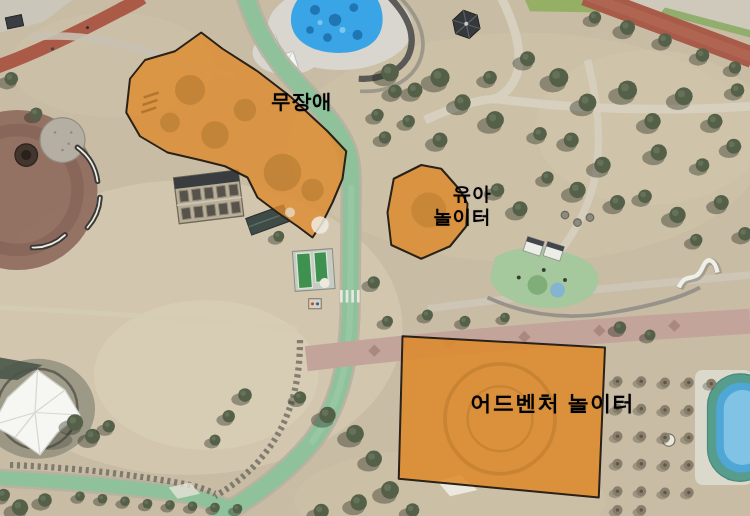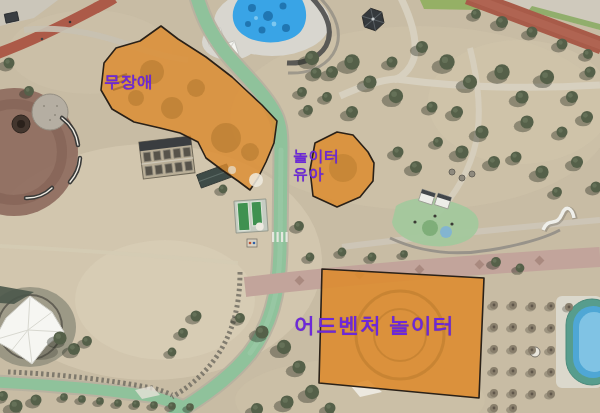--- a/index.html
+++ b/index.html
@@ -3,28 +3,28 @@
 <meta charset="utf-8">
 <style>
   html,body{margin:0;padding:0;background:#222;}
   .stage{
     position:relative;width:600px;height:413px;overflow:hidden;
     font-family:"Liberation Sans","DejaVu Sans",sans-serif;
     background:#C8BCA4;
   }
   .stage svg{position:absolute;left:0;top:0;display:block;}
   .zlabel{
-    position:absolute;color:#6d28d9;font-weight:bold;text-align:left;
+    position:absolute;color:#000000;font-weight:bold;text-align:right;
     line-height:1.18;letter-spacing:.5px;white-space:nowrap;
     text-shadow:0 0 1px rgba(0,0,0,.25);
   }
   .zlabel span{display:block;}
   .zl1{left:104px;top:73px;width:162px;font-size:16px;}
   .zl2{left:293px;top:147px;width:100px;font-size:15px;}
-  .zl3{left:294px;top:313px;width:192px;font-size:21px;letter-spacing:1px;}
+  .zl3{left:316px;top:313px;width:192px;font-size:17px;letter-spacing:1px;}
 </style>
 </head>
 <body>
 
 <div class="stage">
 <svg width="600" height="413" viewBox="0 0 600 413">
   <defs>
     <g id="tree">
       <ellipse cx="-3.5" cy="3.5" rx="7.5" ry="5" fill="rgba(35,40,28,0.38)"></ellipse>
       <circle r="5.5" fill="#556049"></circle>
@@ -362,19 +362,19 @@
   <g fill="none" stroke="#8A5A18" opacity="0.22">
     <circle cx="400" cy="335" r="44" stroke-width="3"></circle>
     <circle cx="400" cy="335" r="26" stroke-width="2"></circle>
   </g>
 </svg>
 
   <div class="zlabel zl1">
     <span>무장애</span>
   </div>
   <div class="zlabel zl2">
+    <span>유아</span>
     <span>놀이터</span>
-    <span>유아</span>
   </div>
   <div class="zlabel zl3">
     <span>어드벤처 놀이터</span>
   </div>
 </div>
 
 </body></html>

